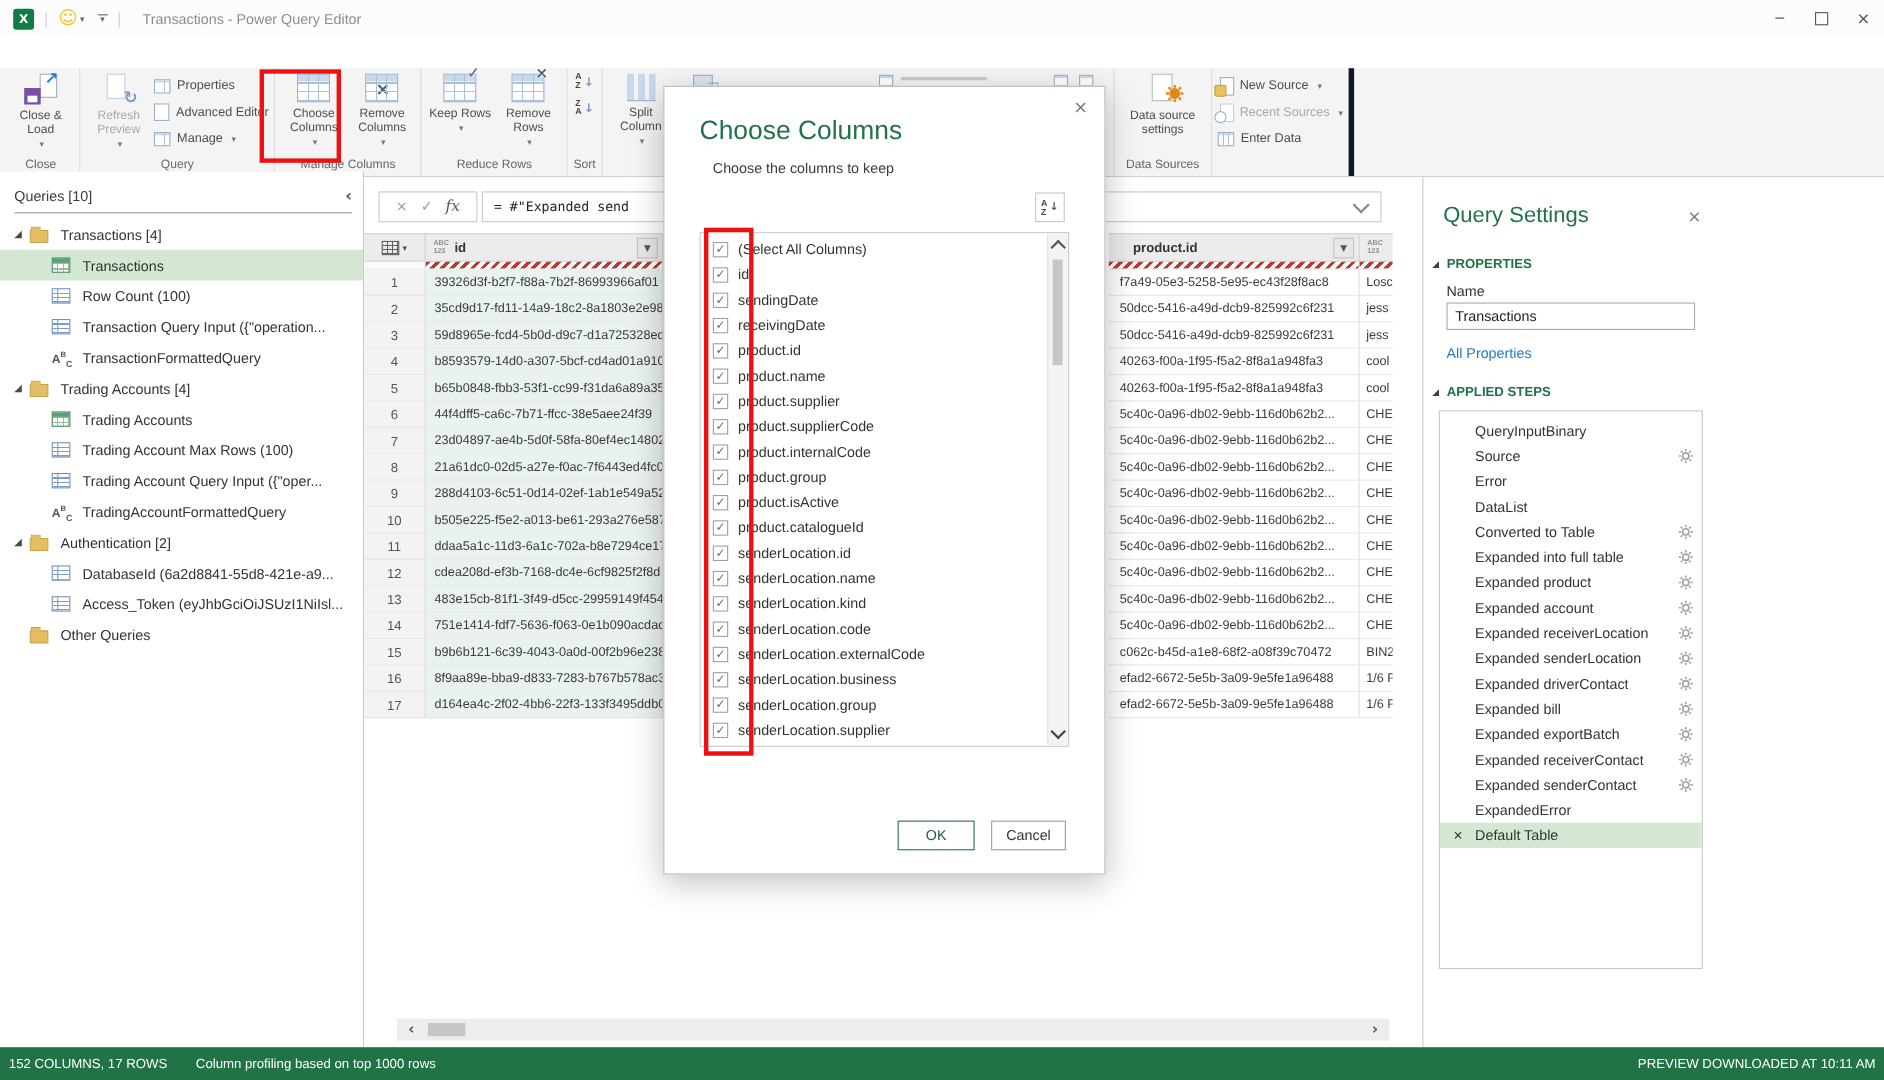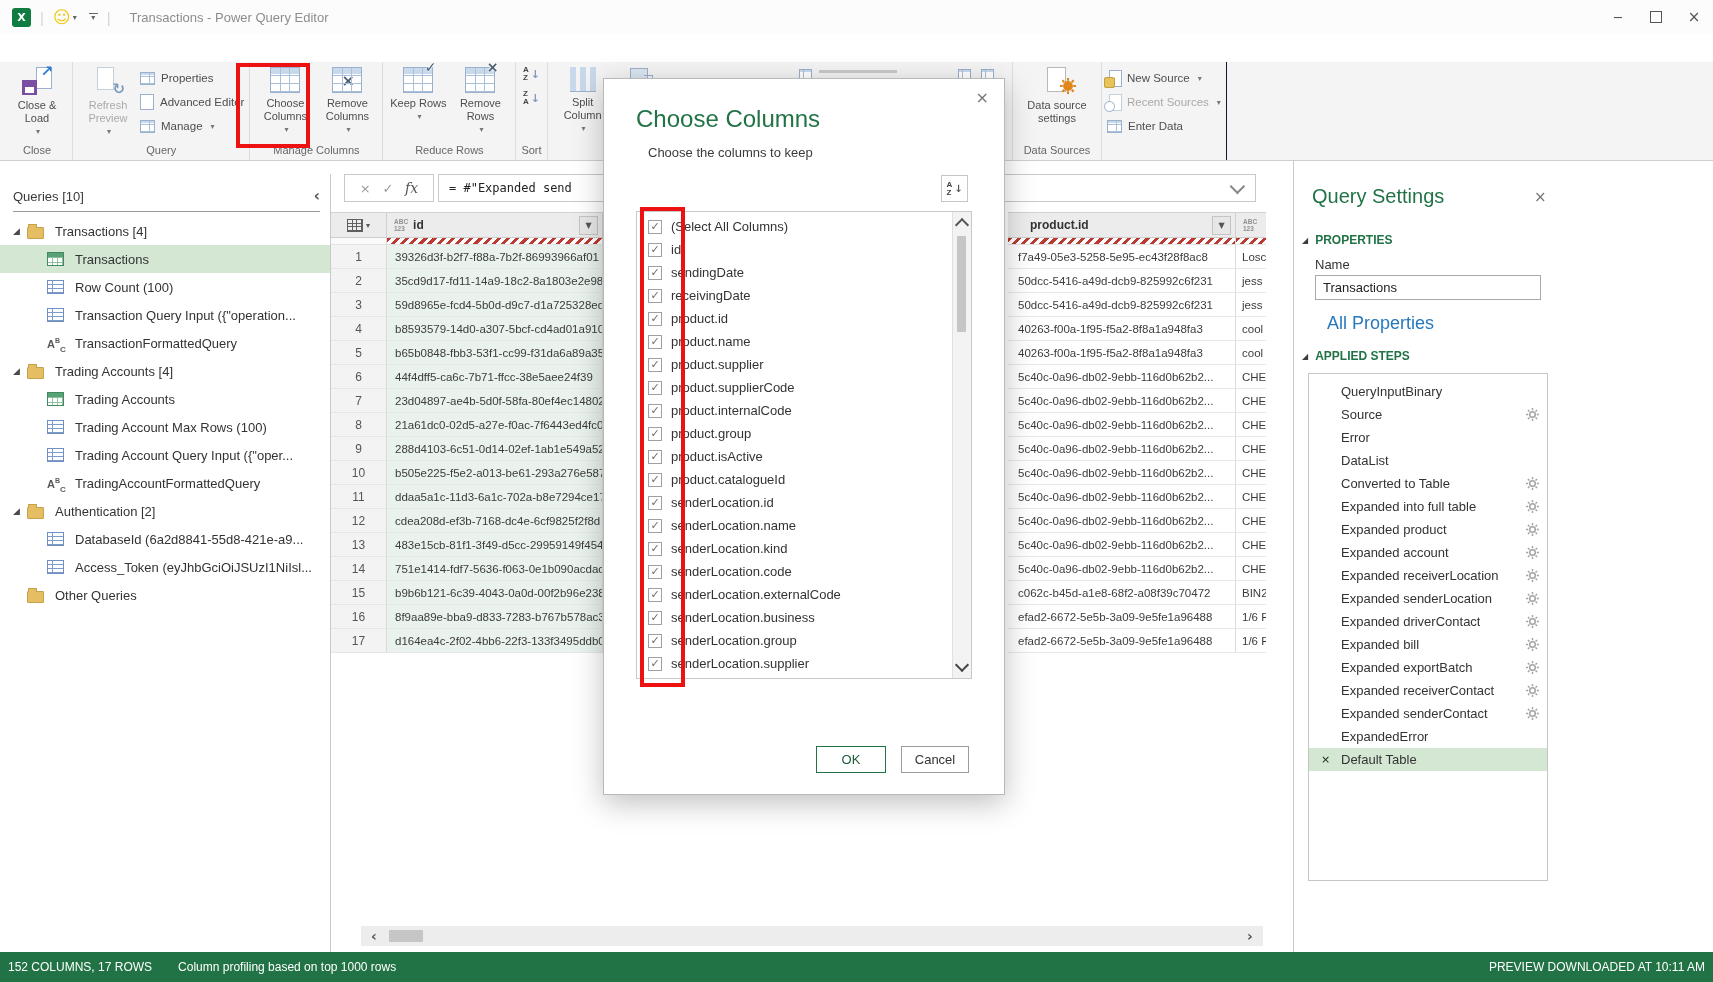--- a/index.html
+++ b/index.html
@@ -68,21 +68,21 @@
   .group-ic .b1,.group-ic .b2{position:absolute;width:16px;height:9px;background:#dbe6f1;border:1px solid #9ab0cc;}
   .group-ic .b1{left:0;top:1px;} .group-ic .b2{right:0;bottom:1px;}
   .group-ic .ln{position:absolute;left:14px;top:8px;width:8px;height:8px;border-right:1px solid #9ab0cc;border-top:1px solid #9ab0cc;}
   .gear-orange{position:absolute;right:-4px;bottom:-2px;}
   .db-cyl{position:absolute;left:-3px;bottom:-1px;width:9px;height:9px;background:#e8c35a;border:1px solid #bfa040;border-radius:3px/2px;}
   .clock{position:absolute;left:-3px;bottom:-1px;width:9px;height:9px;border:1.5px solid #9ab0cc;border-radius:50%;background:#fff;}
   .peek{position:absolute;z-index:1;}
   .peek .bar{position:absolute;background:#c9c9c9;}
 
   
-  .queries{position:absolute;left:0;top:174px;width:330px;bottom:30px;background:#fff;border-right:1px solid #c9c9c9;}
+  .queries{position:absolute;left:0;top:156px;width:330px;bottom:30px;background:#fff;border-right:1px solid #c9c9c9;}
   .qhead{margin:13px 10px 0 13px;padding-bottom:6px;border-bottom:1px solid #9a9a9a;display:flex;align-items:center;font-size:13px;color:#3a3a3a;}
   .qhead .coll{margin-left:auto;color:#555;font-size:15px;font-weight:bold;}
   .tree{margin-top:5px;}
   .titem{height:28px;display:flex;align-items:center;font-size:13px;color:#333;white-space:nowrap;overflow:hidden;}
   .titem.sel{background:#d3e7d3;}
   .twisty{width:14px;font-size:9px;color:#4a4a4a;margin-left:13px;flex:none;}
   .lvl1{padding-left:47px;}
   .ic{width:17px;height:14px;margin-right:11px;flex:none;position:relative;box-sizing:border-box;}
   .ic-folder{background:#e5bd62;border:1px solid #c8a14b;border-radius:1px;height:12px;margin-top:3px;}
   .ic-folder::before{content:"";position:absolute;top:-4px;left:0;width:7px;height:3px;background:#e5bd62;border:1px solid #c8a14b;border-bottom:none;border-radius:1px 1px 0 0;}
@@ -167,21 +167,21 @@
   
   .qsettings{position:absolute;right:0;top:161px;width:420px;bottom:30px;background:#fff;border-left:1px solid #c9c9c9;box-sizing:border-box;}
   .qs-title{position:absolute;left:18px;top:24px;font-size:20px;color:#217346;}
   .qs-close{position:absolute;left:240px;top:27px;font-size:15px;color:#777;}
   .qs-sec{position:absolute;left:8px;display:flex;align-items:center;gap:7px;font-size:12px;font-weight:bold;color:#217346;}
   .qs-sec .tri{font-size:8px;color:#3d3d3d;font-weight:normal;}
   .sec-props{top:72px;} .sec-steps{top:188px;}
   .qs-namelabel{position:absolute;left:21px;top:96px;font-size:13px;color:#333;}
   .qs-input{position:absolute;left:21px;top:114px;width:226px;height:25px;border:1px solid #a9a9a9;background:#fff;
             display:flex;align-items:center;padding:0 7px;font-size:13px;color:#222;box-sizing:border-box;}
-  .qs-link{position:absolute;left:21px;top:152px;font-size:18px;color:#2779bd;margin-left:12px;}
+  .qs-link{position:absolute;left:21px;top:152px;font-size:13px;color:#2779bd;}
   .steps{position:absolute;left:14px;top:212px;width:240px;height:508px;border:1px solid #c6c6c6;background:#fff;
          box-sizing:border-box;padding-top:6px;}
   .step{height:23px;display:flex;align-items:center;padding:0 8px 0 12px;font-size:13px;color:#333;}
   .step .sx{width:16px;font-size:11px;color:#222;visibility:hidden;flex:none;}
   .step .slbl{margin-left:4px;white-space:nowrap;overflow:hidden;}
   .step.sel{background:#d3e7d3;}
   .step.sel .sx{visibility:visible;}
   .step .gearwrap{margin-left:auto;display:flex;}
 
   
@@ -357,21 +357,21 @@
                     <circle cx="7" cy="7" r="3.4" fill="#e0861a"></circle>
                     <path d="M7 0v2.4M7 11.6V14M0 7h2.4M11.6 7H14M2.05 2.05l1.7 1.7M10.25 10.25l1.7 1.7M11.95 2.05l-1.7 1.7M3.75 10.25l-1.7 1.7"></path>
                   </g>
                 </svg></span>
           </span>
           <span>Data source settings</span>
         </div>
       </div>
       <div class="glabel">Data Sources</div>
     </div>
-    <div class="rgroup" style="border-right:1px solid #0f172a;gap:29px;">
+    <div class="rgroup" style="border-right:5px solid #0f172a;gap:29px;">
       <div class="items">
         <div class="stack">
           <div class="sb">
             <span class="io-wrap" style="width:14px;height:17px;">
               <span class="page" style="left:2px;top:0;width:11px;height:15px;"></span>
               <span class="db-cyl"></span>
             </span>
             <span>New Source</span>
               <span class="dd-arrow dj">▾</span>
           </div>

